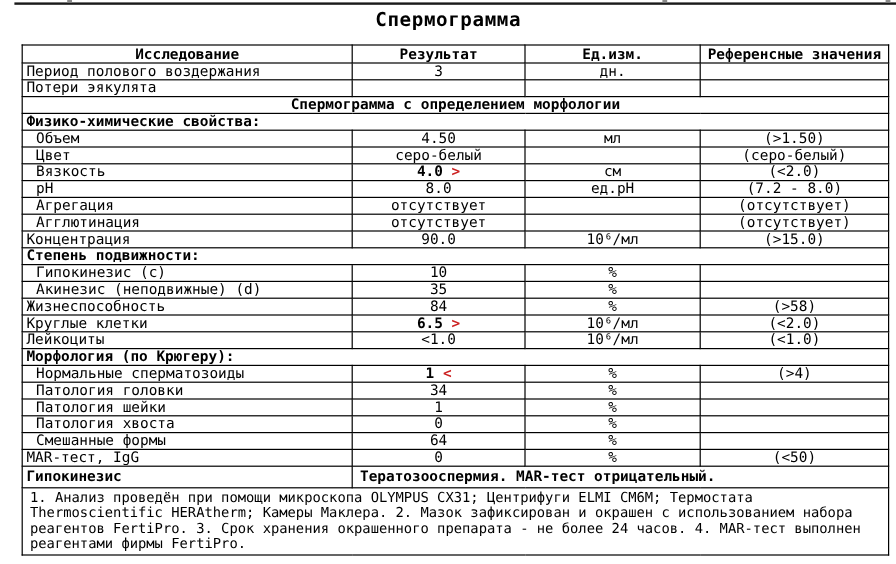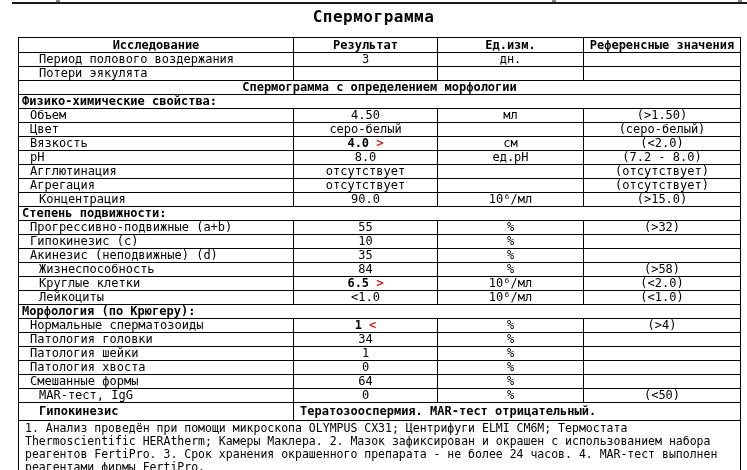--- a/index.html
+++ b/index.html
@@ -19,21 +19,21 @@
     position:absolute;top:37px;left:18px;width:722px;
     border-collapse:collapse;table-layout:fixed;
     font-size:12px;
   }
   td{
     border:1px solid #000;padding:0 2px;height:13px;line-height:13px;
     white-space:nowrap;overflow:hidden;vertical-align:middle;
   }
   tr.hdr td{font-weight:bold;text-align:center;height:14px;line-height:14px;}
   td.c{text-align:center;}
-  td.label{padding-left:20px;}
+  td.label{padding-left:3px;}
   td.indent{padding-left:11px;margin-left:41px;}
   tr.band td, tr.section td{font-weight:bold;}
   tr.band td{text-align:center;}
   tr.section td{padding-left:3px;}
   .bold{font-weight:bold;}
   .flag{font-weight:bold;}
   tr.conclusion td{height:17px;line-height:17px;font-weight:bold;}
   tr.conclusion td.text{padding-left:6px;}
   td.notes{
     white-space:normal;font-size:11.5px;line-height:13px;
@@ -100,47 +100,41 @@
         <td class="c">см</td>
         <td class="c">(&lt;2.0)</td>
       </tr>
       <tr>
         <td class="label indent">pH</td>
         <td class="c"><span>8.0</span></td>
         <td class="c">ед.pH</td>
         <td class="c">(7.2 - 8.0)</td>
       </tr>
       <tr>
+        <td class="label indent">Агрегация</td>
+        <td class="c"><span>отсутствует</span></td>
+        <td class="c"></td>
+        <td class="c">(отсутствует)</td>
+      </tr>
+      <tr>
         <td class="label indent">Агглютинация</td>
-        <td class="c"><span>отсутствует</span></td>
-        <td class="c"></td>
-        <td class="c">(отсутствует)</td>
-      </tr>
-      <tr>
-        <td class="label indent">Агрегация</td>
         <td class="c"><span>отсутствует</span></td>
         <td class="c"></td>
         <td class="c">(отсутствует)</td>
       </tr>
       <tr>
         <td class="label">Концентрация</td>
         <td class="c"><span>90.0</span></td>
         <td class="c">10⁶/мл</td>
         <td class="c">(&gt;15.0)</td>
       </tr>
       <tr class="section">
         <td colspan="4">Степень подвижности:</td>
       </tr>
       <tr>
-        <td class="label indent">Прогрессивно-подвижные (a+b)</td>
-        <td class="c"><span>55</span></td>
-        <td class="c">%</td>
-        <td class="c">(&gt;32)</td>
-      </tr>
-      <tr>
         <td class="label indent">Гипокинезис (c)</td>
         <td class="c"><span>10</span></td>
         <td class="c">%</td>
         <td class="c"></td>
       </tr>
       <tr>
         <td class="label indent">Акинезис (неподвижные) (d)</td>
         <td class="c"><span>35</span></td>
         <td class="c">%</td>
         <td class="c"></td>

